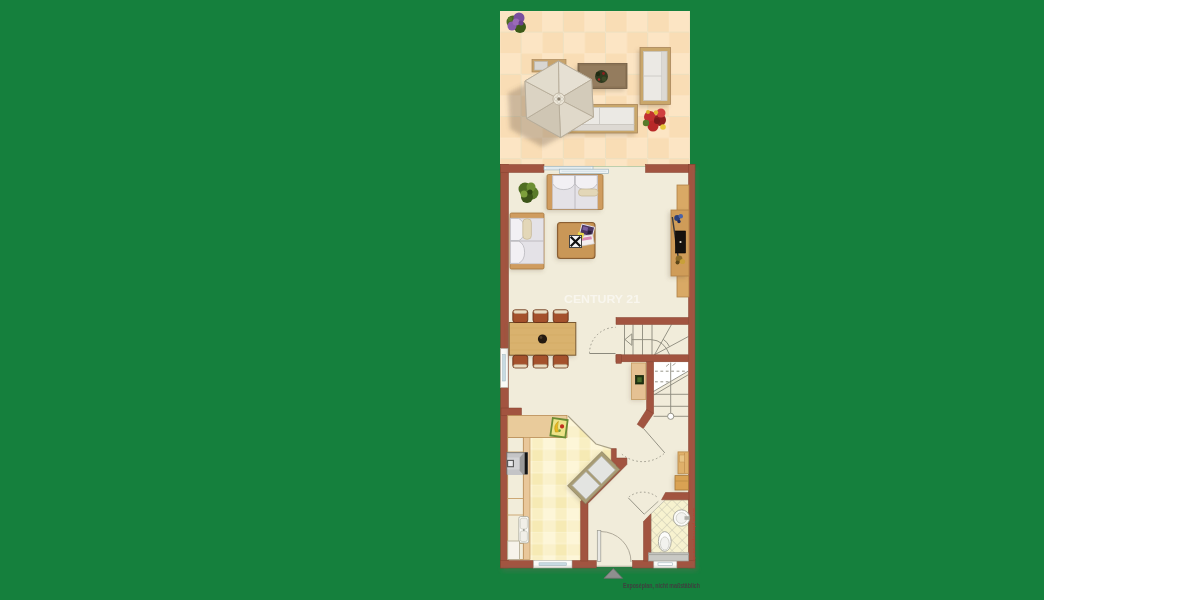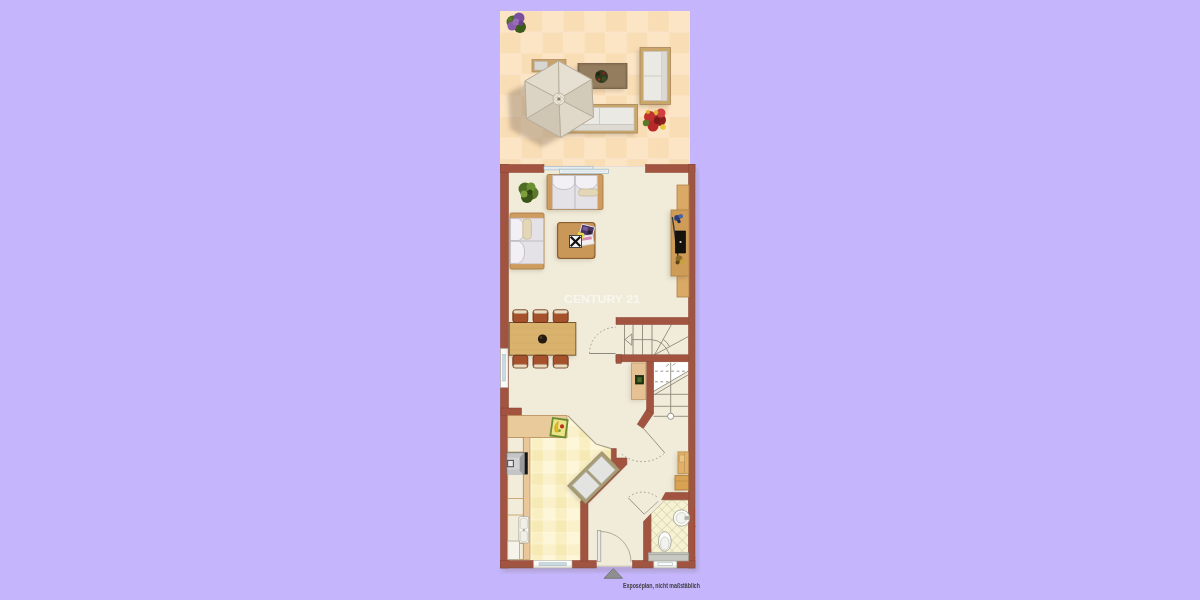--- a/index.html
+++ b/index.html
@@ -1,16 +1,16 @@
 <!DOCTYPE html>
 <html><head>
 <meta charset="utf-8">
 <style>
   html,body{margin:0;padding:0;background:#ffffff;}
-  .page{position:relative;width:1200px;height:600px;background:#c4b5fd;overflow:hidden;
+  .page{position:relative;width:1044px;height:600px;background:#15803d;overflow:hidden;
         font-family:"Liberation Sans", sans-serif;}
   svg{position:absolute;left:0;top:0;}
 </style>
 </head>
 <body>
 <div class="page">
 <svg width="1200" height="600" viewBox="0 0 1200 600">
 <defs>
   <pattern id="terr" patternUnits="userSpaceOnUse" x="500" y="11" width="42.2" height="42.2">
     <rect x="0" y="0" width="21.1" height="21.1" fill="#fce5c4"></rect>

